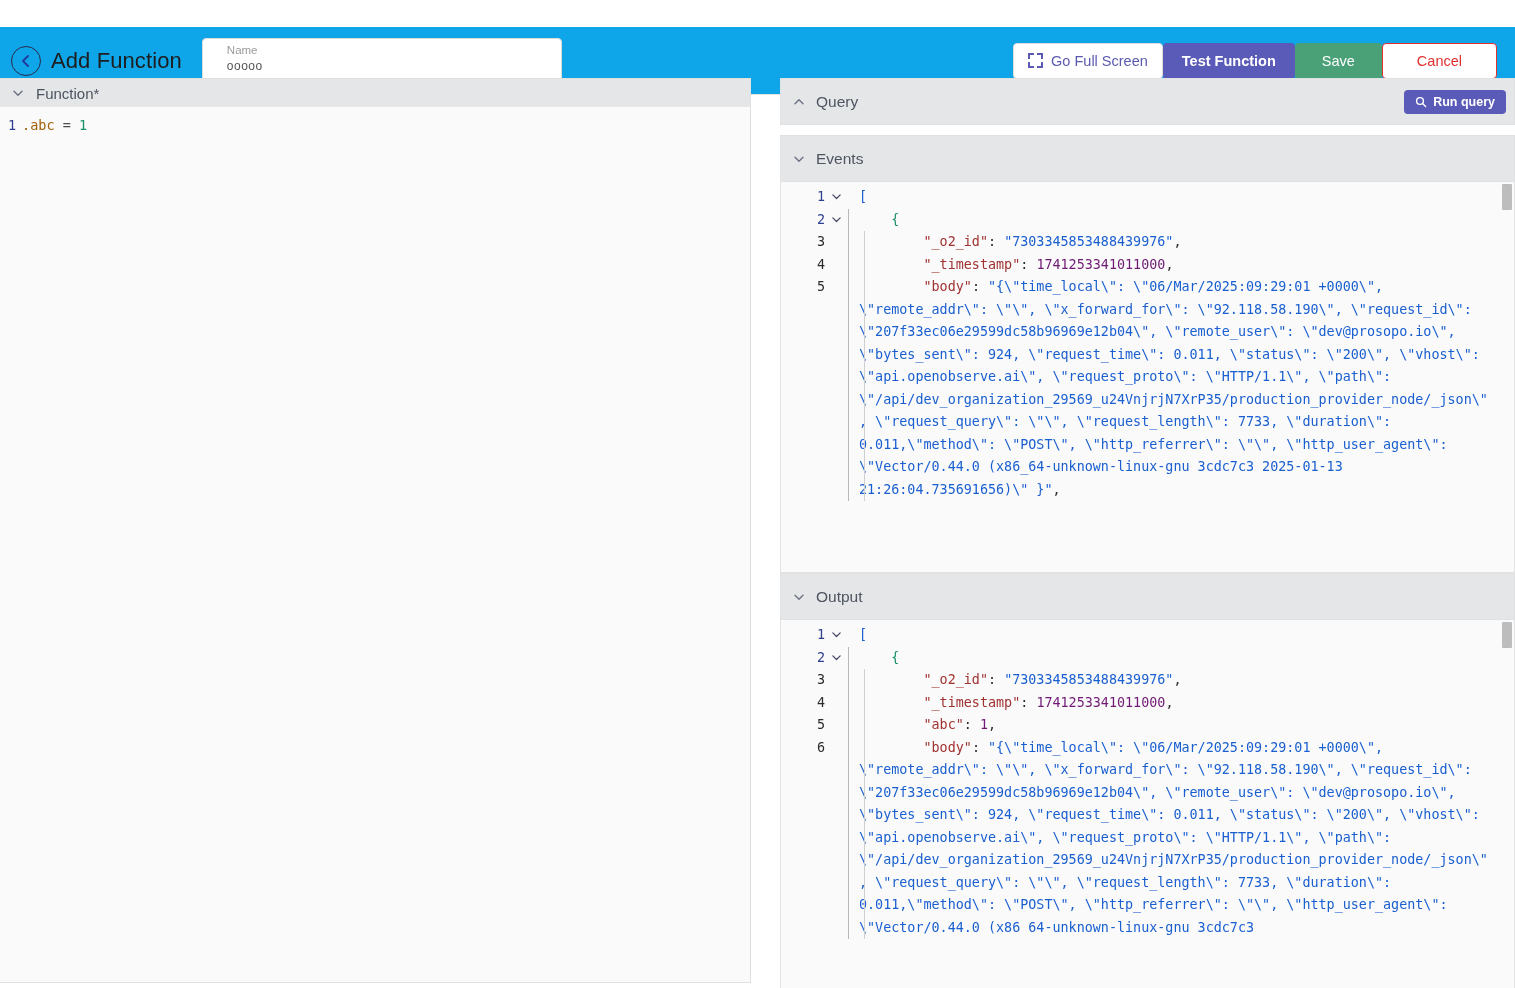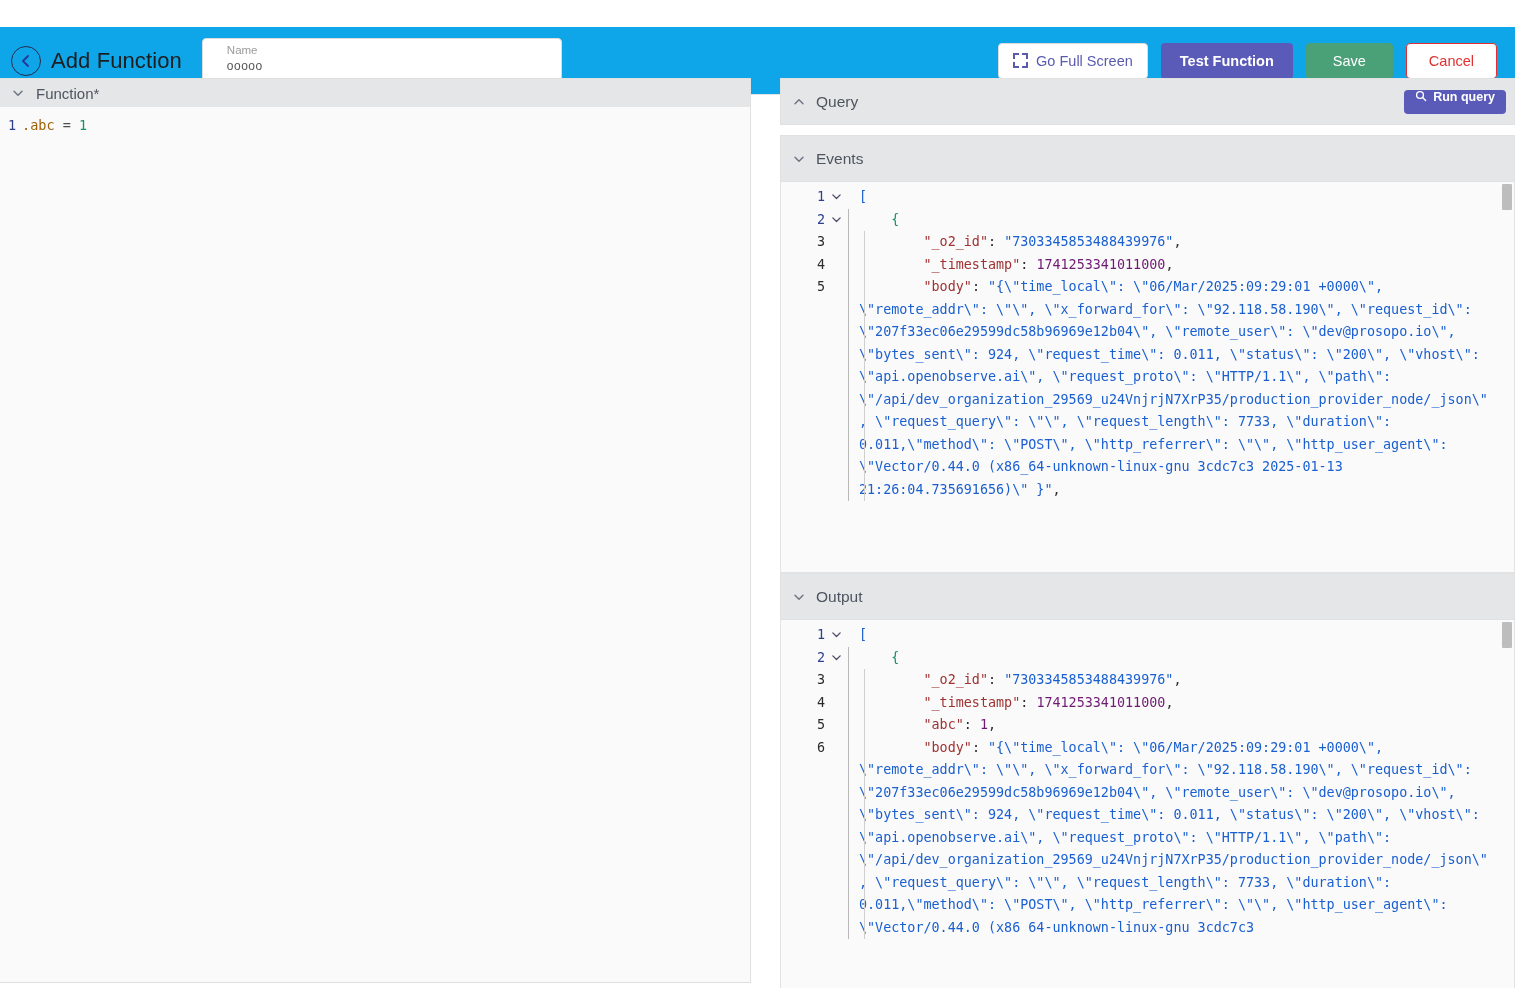--- a/index.html
+++ b/index.html
@@ -34,35 +34,35 @@
     border: 1px solid #dcdcdc; border-radius: 4px;
     background: #fff; padding: 4px 12px 0 24px;
     display: flex; flex-direction: column; justify-content: flex-start;
     cursor: text;
   }
   .name-label { font-size: 11.5px; color: #9b9b9b; line-height: 14px; }
   .name-value { font-size: 12px; color: #555; line-height: 19px; letter-spacing: .5px; }
 
   .topbar-actions {
     margin-left: auto; margin-right: 18px;
-    display: flex; align-items: center; gap: 13px; justify-content: flex-end;
+    display: flex; align-items: center;  justify-content: flex-end;
   }
   .btn {
     height: 36px; border-radius: 4px; font-size: 14.5px;
     display: flex; align-items: center; justify-content: center;
     cursor: pointer; white-space: nowrap; border: 1px solid transparent;
     padding: 0 16px; font-family: "Liberation Sans", sans-serif;
   }
   .btn-fullscreen {
     background: #fff; border: 1px solid #dcdcdc; color: #5a5ab0;
     gap: 8px; padding: 0 14px; font-weight: 400;
   }
   .btn-test { background: #5a5ab8; color: #fff; font-weight: 700; padding: 4px 18px; }
   .btn-save { background: #4aa077; color: #fff; font-weight: 400; padding: 0 26px; }
-  .btn-cancel { background: #fff; border: 1px solid #e03030; color: #e03030; padding: 0 22px; }
+  .btn-cancel { background: #fff; border: 1px solid #e03030; color: #e03030; padding: 0 34px; }
 
   .fs-icon { width: 15px; height: 15px; position: relative; flex: none; }
   .fs-icon i {
     position: absolute; width: 6px; height: 6px; border: 2px solid #5a5ab0;
   }
   .fs-icon i:nth-child(1){ left:0; top:0; border-right:none; border-bottom:none; }
   .fs-icon i:nth-child(2){ right:0; top:0; border-left:none; border-bottom:none; }
   .fs-icon i:nth-child(3){ left:0; bottom:0; border-right:none; border-top:none; }
   .fs-icon i:nth-child(4){ right:0; bottom:0; border-left:none; border-top:none; }
 
@@ -105,21 +105,21 @@
     display: flex; align-items: center; gap: 11px;
     padding: 0 8px 0 12px;
     font-size: 15.5px; color: #4e5560;
     cursor: pointer; user-select: none;
     border: 1px solid #dfe1e3;
   }
   .sec-head .ttl { flex: none; }
   .btn-runquery {
     margin-left: auto; height: 24px; background: #5a5ab8; color: #fff;
     border-radius: 4px; font-size: 12.5px; font-weight: 700;
-    display: flex; align-items: flex-start; gap: 6px; padding: 0 11px;
+    display: flex; align-items: center; gap: 6px; padding: 0 11px;
     cursor: pointer;
   }
   .json-box {
     background: #fafafa; border: 1px solid #e3e3e3; border-top: none;
     position: relative; overflow: hidden;
   }
   .json-inner {
     font-family: "DejaVu Sans Mono", monospace;
     font-size: 13.4px; line-height: 22.5px;
     padding: 4px 0 0 0;

